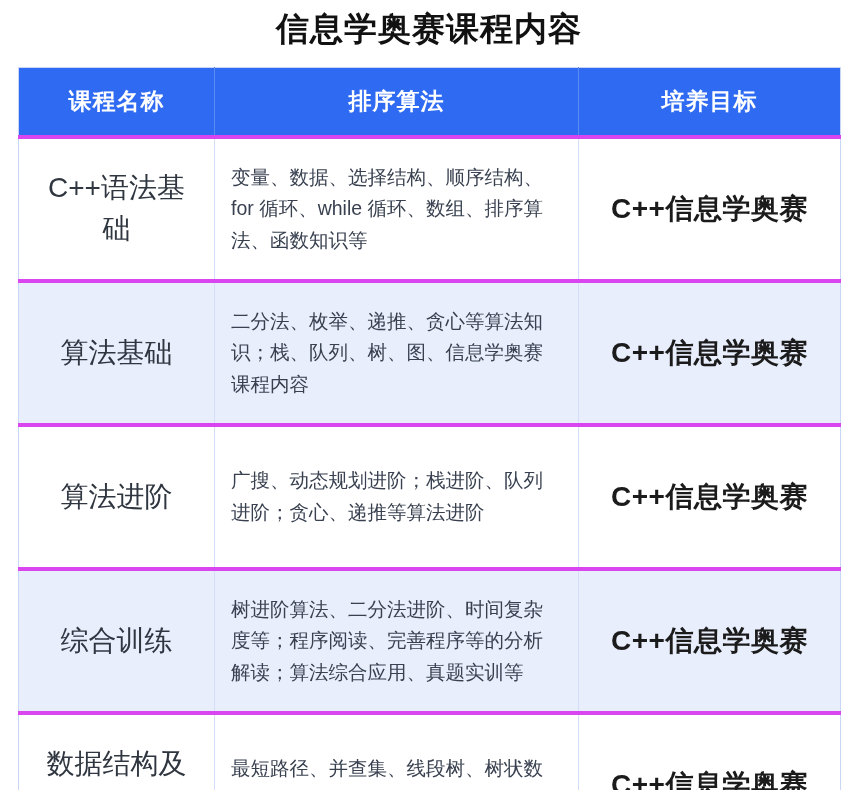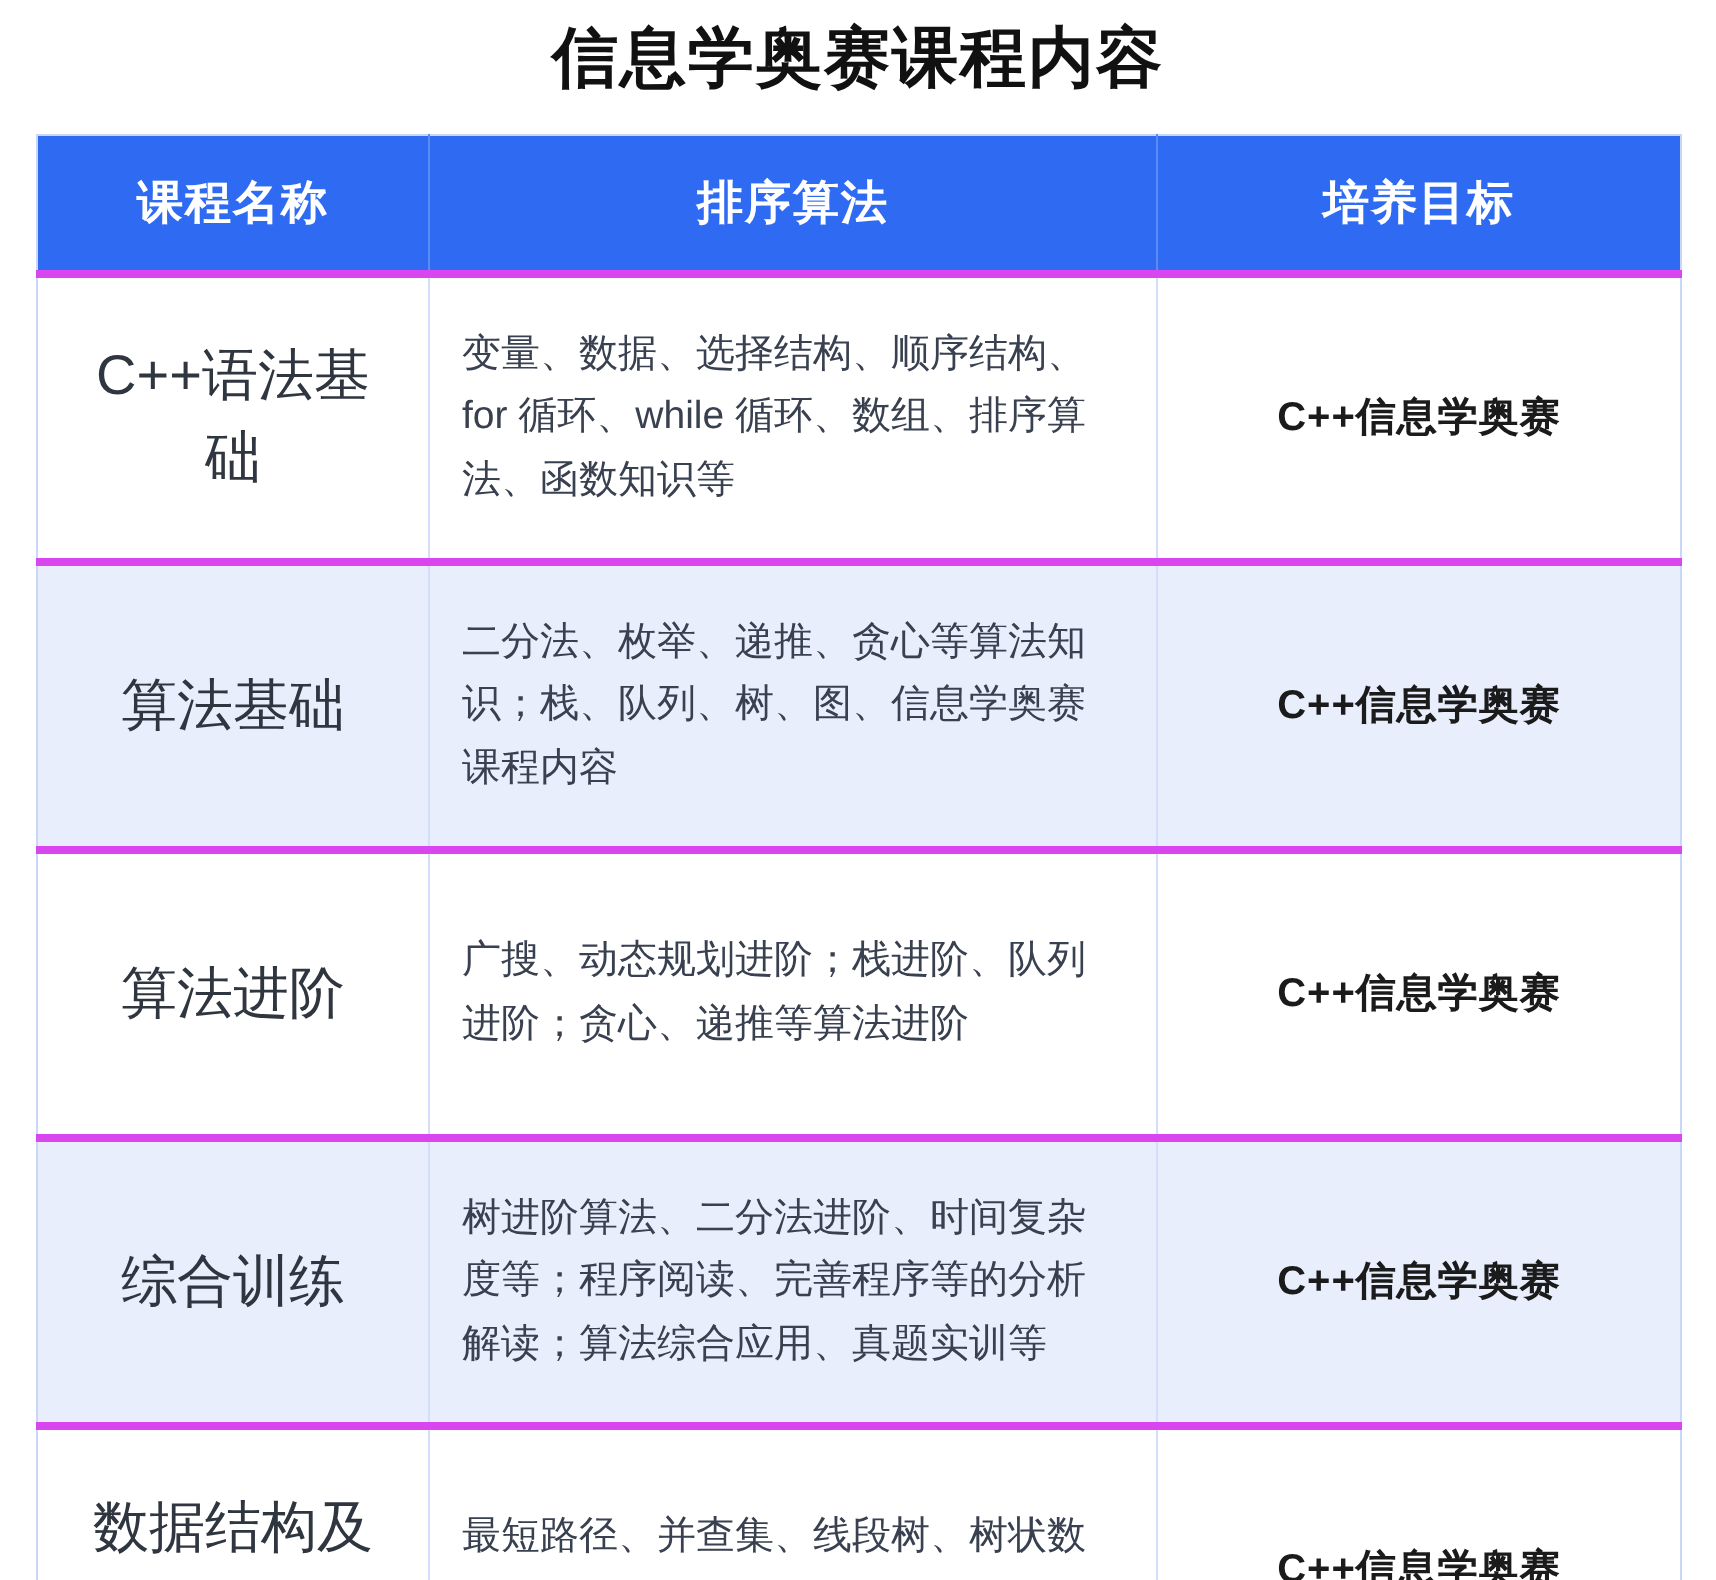--- a/index.html
+++ b/index.html
@@ -74,21 +74,21 @@
     line-height: 1.45;
   }
   .cell-content {
     font-size: 19.5px;
     color: #394150;
     line-height: 1.62;
     text-align: left;
   }
   .cell-goal {
     text-align: center;
-    font-size: 20px;
+    font-size: 28px;
     font-weight: bold;
     color: #1b1b1b;
     letter-spacing: 0.5px;
   }
   .row-tall td { height: 112px; }
 </style>
 </head>
 <body>
 
 <div class="page">

